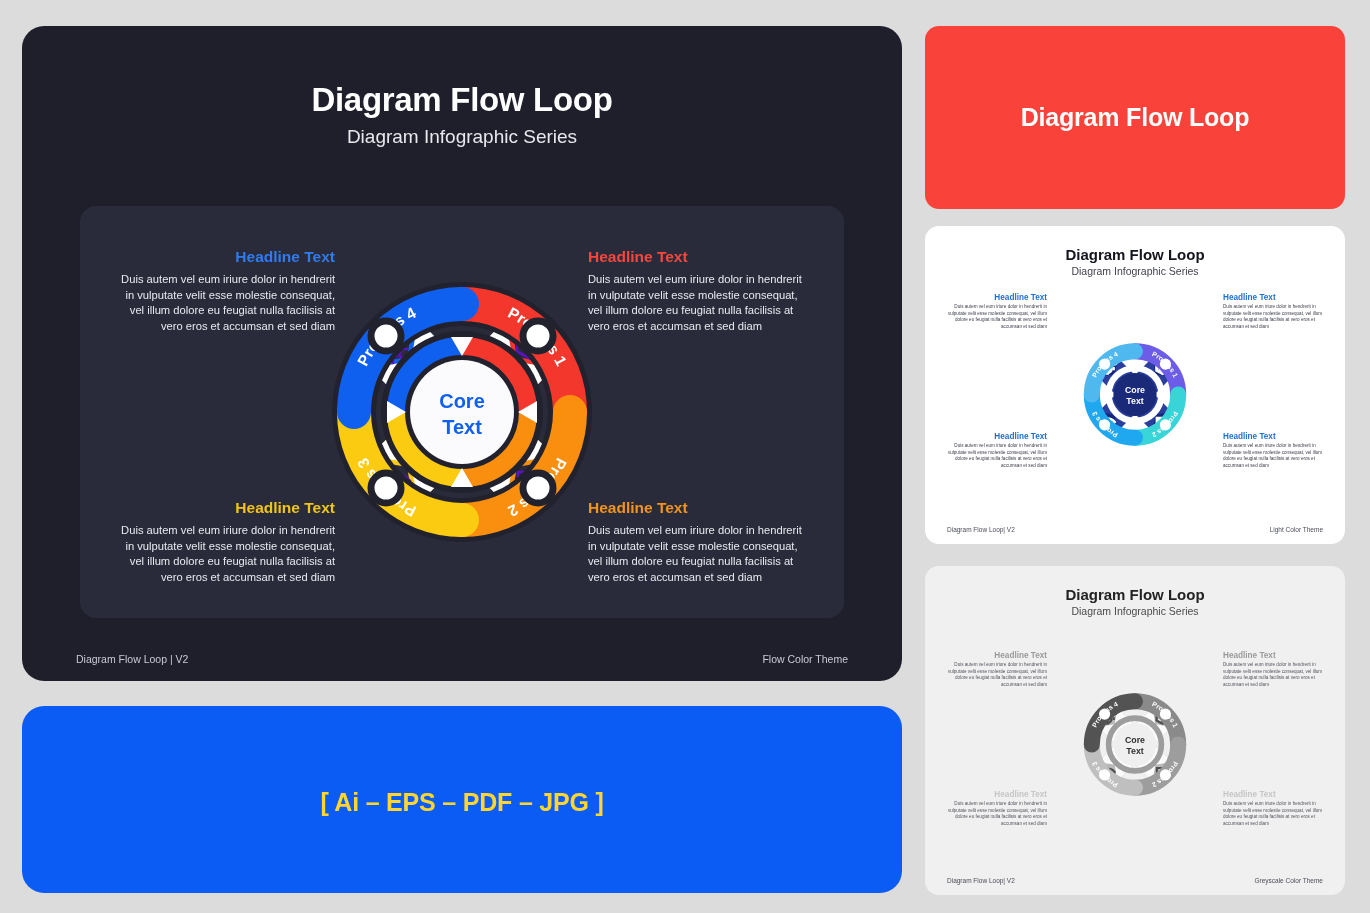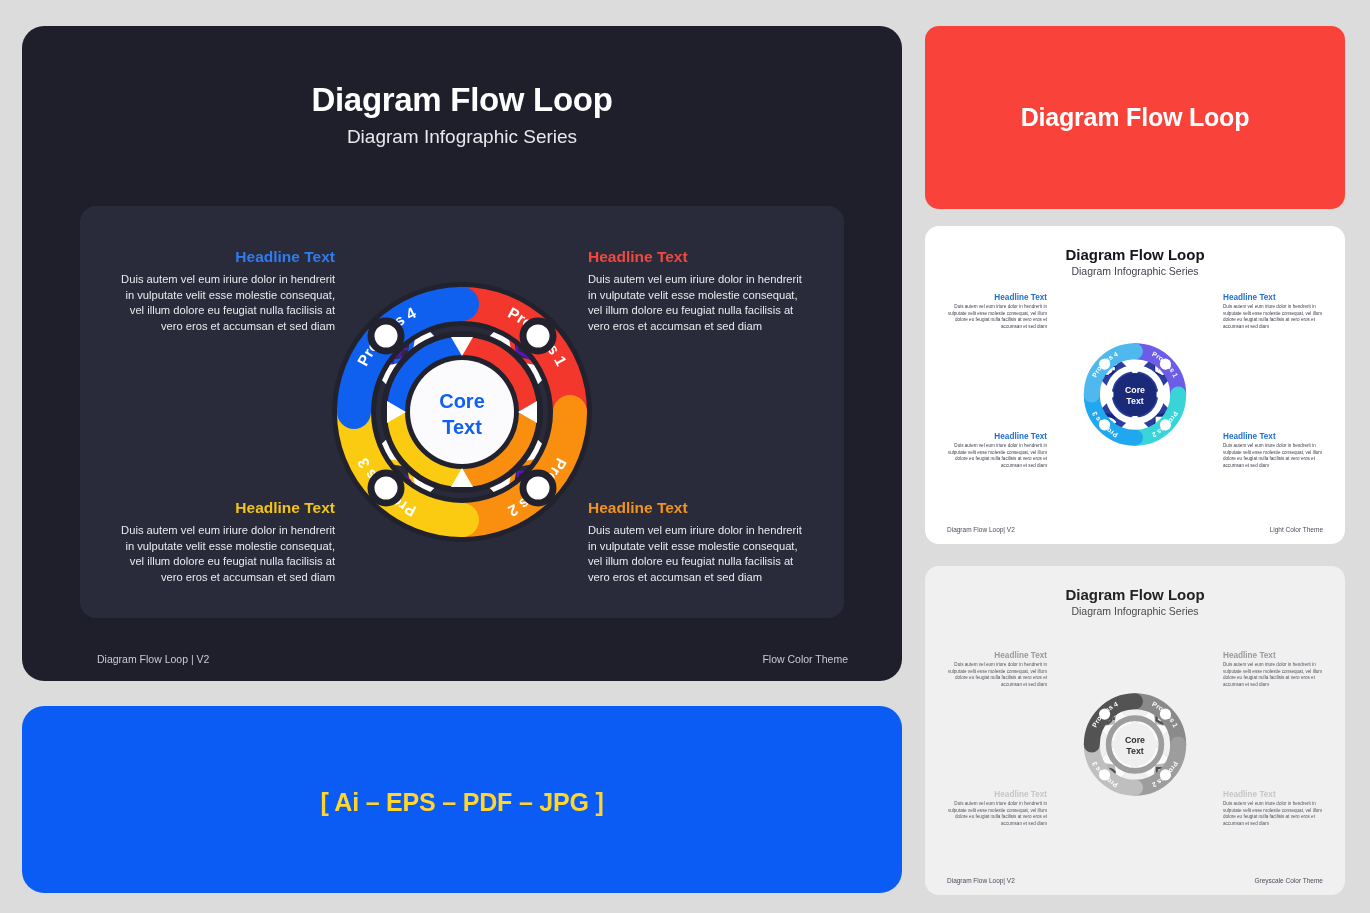--- a/index.html
+++ b/index.html
@@ -24,21 +24,21 @@
   .dc-sub {
     text-align:center; color:#e8e8ee; font-size:19px; margin-top:7px;
   }
   .inner-panel {
     position:absolute; left:58px; top:180px; width:764px; height:412px;
     background:#2a2b3a; border-radius:16px;
   }
   .dc-footer {
     position:absolute; left:54px; right:54px; bottom:16px;
     display:flex; justify-content:space-between;
-    color:#c9cad4; font-size:10.5px;margin-left:21px;
+    color:#c9cad4; font-size:10.5px;
   }
 
   
   .tblock { position:absolute; width:215px; }
   .tblock .hl { font-size:15.5px; font-weight:bold; margin-bottom:5px; line-height:1.2; }
   .tblock .bd { font-size:11.2px; line-height:1.42; color:#e9eaf0; }
   .tb-tl { left:40px;  top:42px;  text-align:right; }
   .tb-tr { left:508px; top:42px;  text-align:left;  }
   .tb-bl { left:40px;  top:293px; text-align:right; }
   .tb-br { left:508px; top:293px; text-align:left;  }

